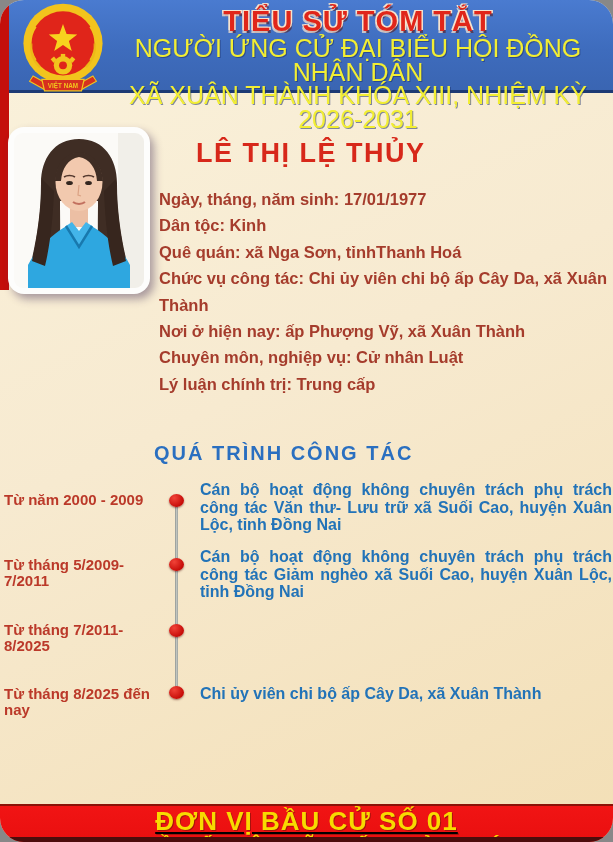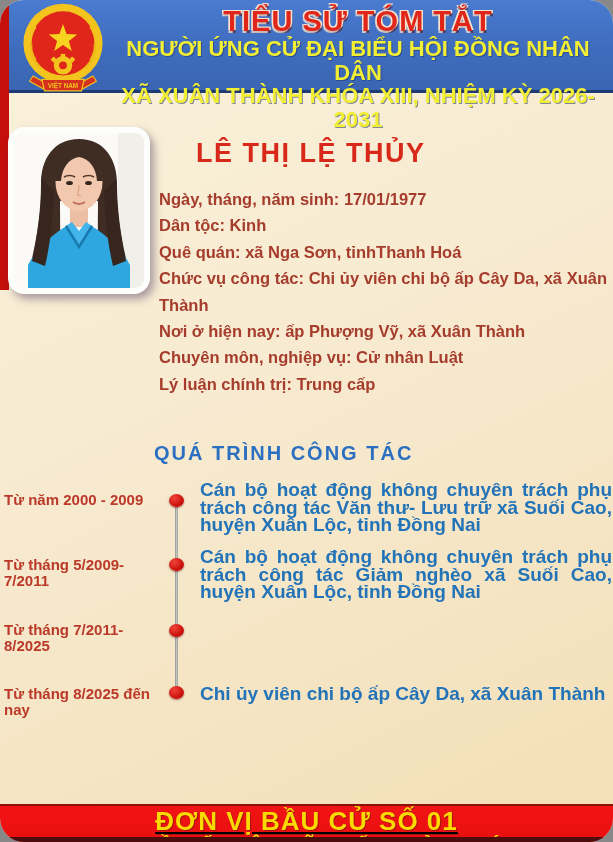--- a/index.html
+++ b/index.html
@@ -28,21 +28,21 @@
   .header-text{
     position:absolute;left:100px;right:6px;top:5px;text-align:center;
   }
   .header-title{
     font-size:29px;font-weight:bold;color:#e0261a;letter-spacing:1px;
     text-shadow:-1.5px -1.5px 0 #f6e3cf,1.5px -1.5px 0 #f6e3cf,
                 -1.5px 1.5px 0 rgba(246,227,207,.75),1.5px 1.5px 0 rgba(90,20,15,.55);
     line-height:32px;
   }
   .header-sub{
-    font-size:22px;font-weight:bold;color:#f2ee33;line-height:23.5px;
+    font-size:25px;font-weight:normal;color:#f2ee33;line-height:23.5px;
     text-shadow:1px 1px 0 rgba(30,50,110,.55);
   }
   
   .photo-frame{
     position:absolute;left:8px;top:127px;width:142px;height:167px;
     background:#fdfdfc;border-radius:16px;
     box-shadow:4px 5px 9px rgba(70,50,90,.45);
     padding:6px;box-sizing:border-box;
   }
   .photo-frame svg{width:100%;height:100%;border-radius:9px;display:block;}
@@ -69,21 +69,21 @@
     position:absolute;left:4px;width:164px;
     font-size:15px;font-weight:bold;color:#bb3929;line-height:16px;
   }
   .tl-dot{
     position:absolute;left:169px;width:15px;height:13px;border-radius:50%;
     background:radial-gradient(circle at 35% 30%,#f14338,#c60c08 70%);
     box-shadow:0 1px 2px rgba(80,0,0,.5);
   }
   .tl-desc{
     position:absolute;left:200px;width:412px;
-    font-size:19px;font-weight:bold;color:#2273b8;line-height:17.6px;
+    font-size:16px;font-weight:bold;color:#2273b8;line-height:17.6px;
     text-align:justify;
   }
   
   .footer{
     position:absolute;left:0;top:804px;width:613px;height:51px;
     background:linear-gradient(180deg,#f11414 0%,#e60d0d 100%);
     border-top:2px solid #8a1208;
     text-align:center;box-sizing:border-box;padding-top:2px;text-decoration:underline;
   }
   .footer-line1{

